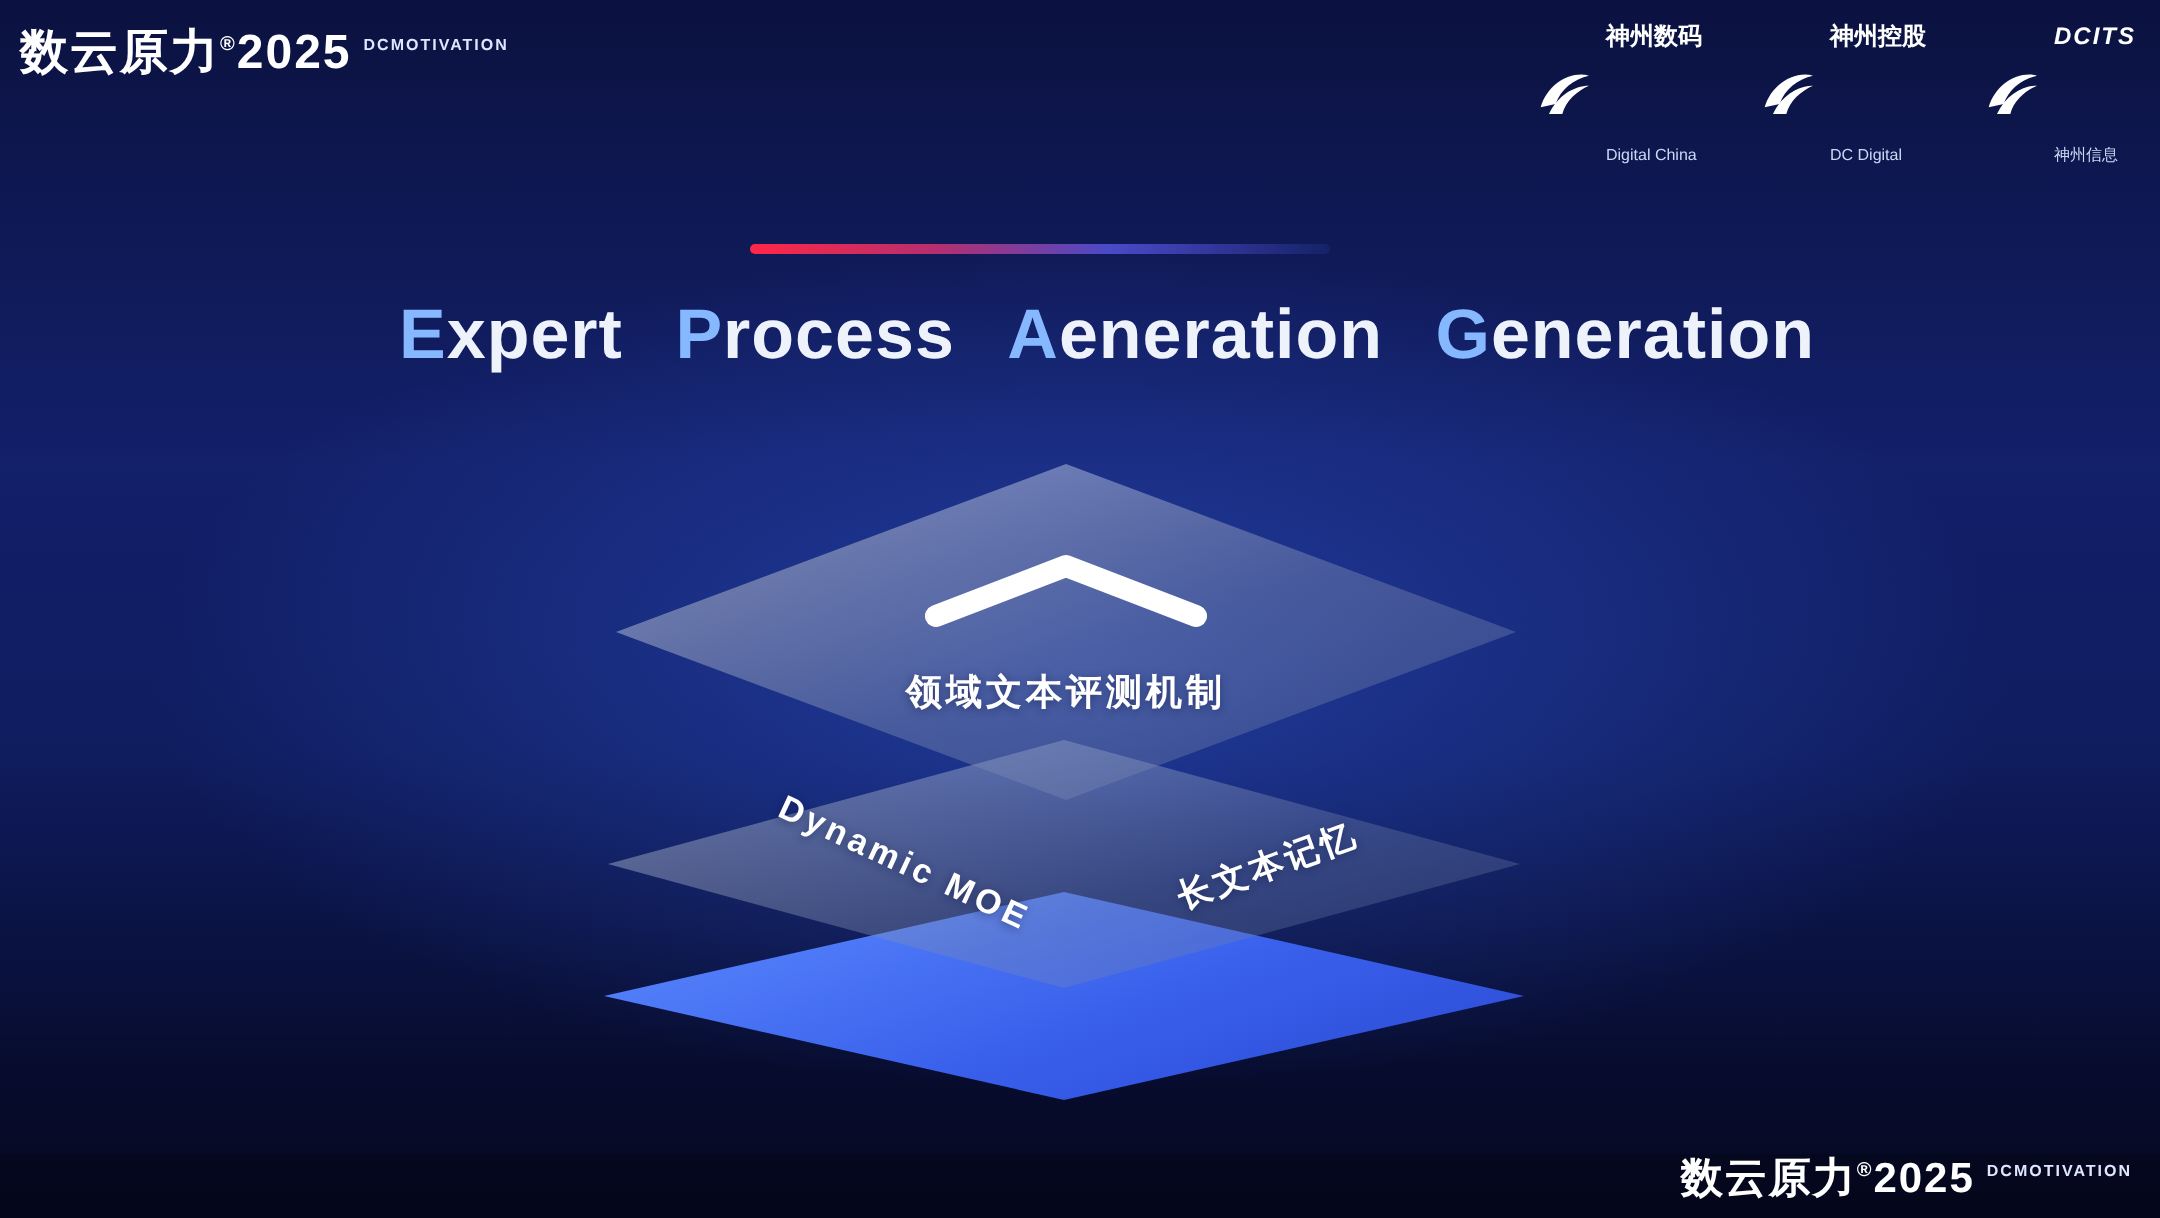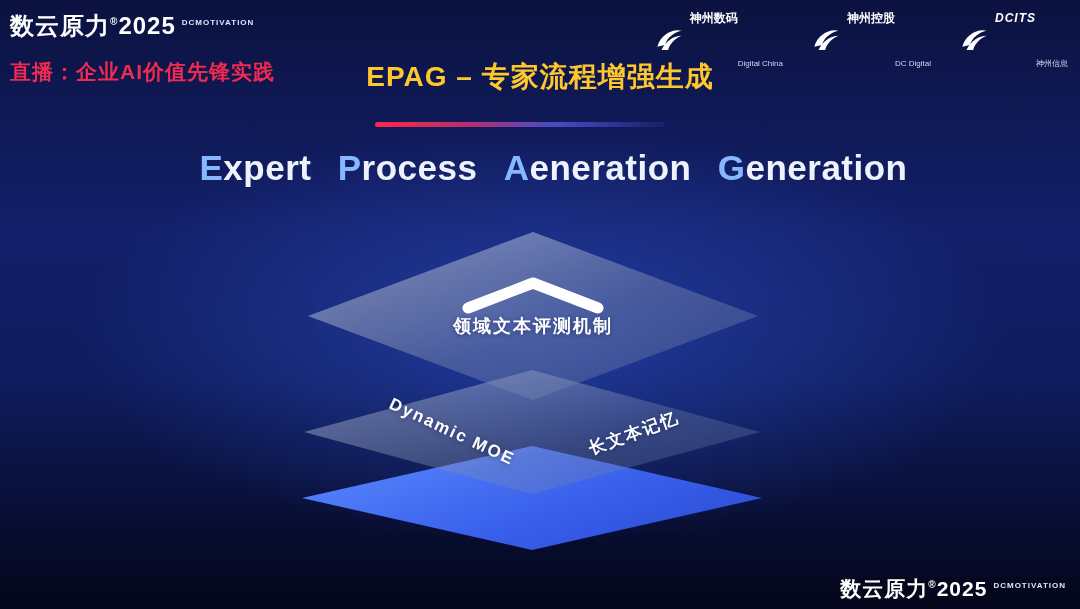--- a/index.html
+++ b/index.html
@@ -22,21 +22,21 @@
   .brand-sub span { font-size:8px; letter-spacing:1px; font-weight:bold; color:#dfe6ff; }
 
   .live-label {
     position:absolute; left:10px; top:58px;
     color:#f02a50; font-size:21px; font-weight:bold; letter-spacing:1px;
   }
 
   .partner-logos { position:absolute; right:12px; top:12px; display:flex; gap:28px; align-items:center; }
   .partner { display:flex; align-items:center; gap:6px; }
   .partner svg { display:block; }
-  .partner-text { display:flex; line-height:1.15; }
+  .partner-text { display:flex; flex-direction:column; line-height:1.15; }
   .partner-name { color:#fff; font-size:12px; font-weight:bold; }
   .partner-name.italic { font-style:italic; letter-spacing:1px; }
   .partner-sub { color:#cdd8f5; font-size:8px;margin-top:47px; }
 
   
   .epag-title {
     position:absolute; left:0; top:58px; width:1080px; text-align:center;
     color:#ffc72e; font-size:28px; font-weight:bold; letter-spacing:1px;
   }
   .title-underline {
@@ -65,21 +65,21 @@
     left:302px; top:446px; width:460px; height:104px; z-index:1;
     background:linear-gradient(160deg, #5d8cff 0%, #3a61ec 55%, #2947d2 100%);
   }
   .layer-shadow { filter:drop-shadow(0 12px 22px rgba(2,5,25,0.45)); }
 
   .diagram-label {
     position:absolute; z-index:5; color:#ffffff; font-weight:bold; font-size:18px;
     letter-spacing:2px; white-space:nowrap; text-shadow:0 1px 4px rgba(10,20,60,0.45);
   }
   .chevron-wrap { position:absolute; left:458px; top:274px; z-index:5; }
-  .label-top   { left:533px; top:314px; transform:translateX(-50%); }
+  .label-top   { left:533px; top:334px; transform:translateX(-50%); }
   .label-mid-left  { left:452px; top:432px; transform:translate(-50%,-50%) rotate(25deg); font-size:17px; }
   .label-mid-right { left:634px; top:433px; transform:translate(-50%,-50%) rotate(-20deg); font-size:17px; }
   .label-bottom { left:531px; top:511px; transform:translateX(-50%); }
 
   
   .bottom-band { position:absolute; left:0; bottom:0; width:1080px; height:32px; background:rgba(3,6,22,0.38); }
   .brand-bottomright { right:14px; bottom:6px; }
 </style>
 </head>
 <body>
@@ -87,21 +87,20 @@
 <div class="stage">
 
   <div class="brand brand-topleft">
     <div class="brand-name"><span>数云原力</span><span class="brand-reg">®</span><span>2025</span></div>
     <div class="brand-sub">
       <span>DC</span>
       <span>MOTIVATION</span>
     </div>
   </div>
 
-  <div class="live-label">直播：企业AI价值先锋实践</div>
 
   <div class="partner-logos">
     <div class="partner">
       <span>
         <svg viewBox="0 0 36 36" width="30" height="30">
           <path d="M4 26 C8 12, 22 4, 33 7 C24 9, 16 15, 13 24 Z" fill="#ffffff"></path>
           <path d="M9 30 C14 19, 24 13, 33 13 C26 16, 19 22, 17 30 Z" fill="#ffffff"></path>
         </svg>
       </span>
       <span class="partner-text">
@@ -128,21 +127,20 @@
           <path d="M9 30 C14 19, 24 13, 33 13 C26 16, 19 22, 17 30 Z" fill="#ffffff"></path>
         </svg>
       </span>
       <span class="partner-text">
         <span class="partner-name italic">DCITS</span>
         <span class="partner-sub">神州信息</span>
       </span>
     </div>
   </div>
 
-  <div class="epag-title">EPAG – 专家流程增强生成</div>
   <div class="title-underline"></div>
 
   <div class="subtitle">
     <span class="word"><span class="cap">E</span><span>xpert</span></span>
     <span class="word"><span class="cap">P</span><span>rocess</span></span>
     <span class="word"><span class="cap">A</span><span>eneration</span></span>
     <span class="word"><span class="cap">G</span><span>eneration</span></span>
   </div>
 
   <div class="layer layer-top layer-shadow"></div>

